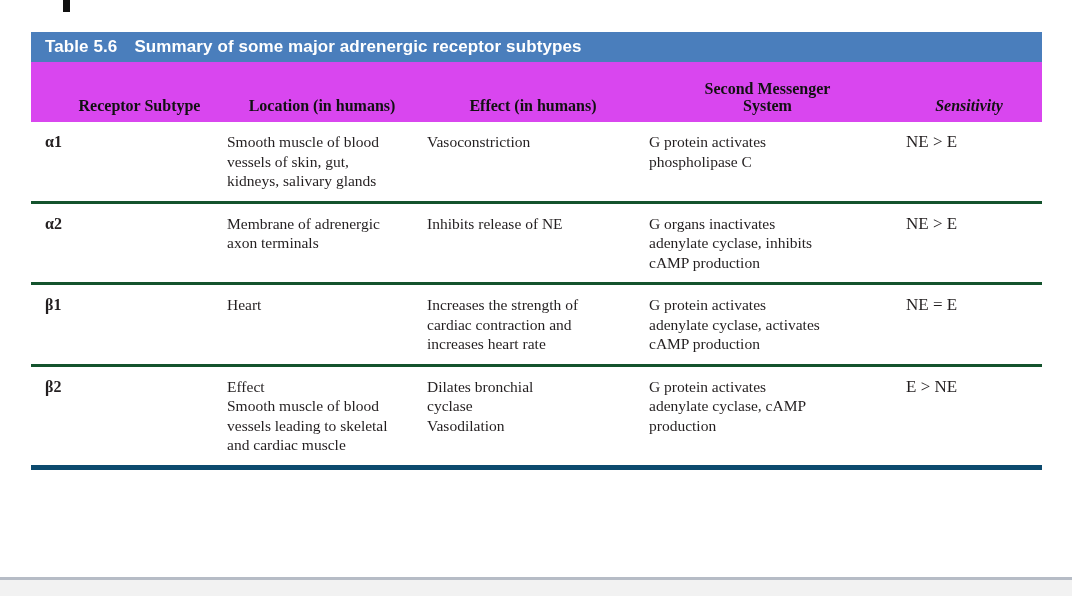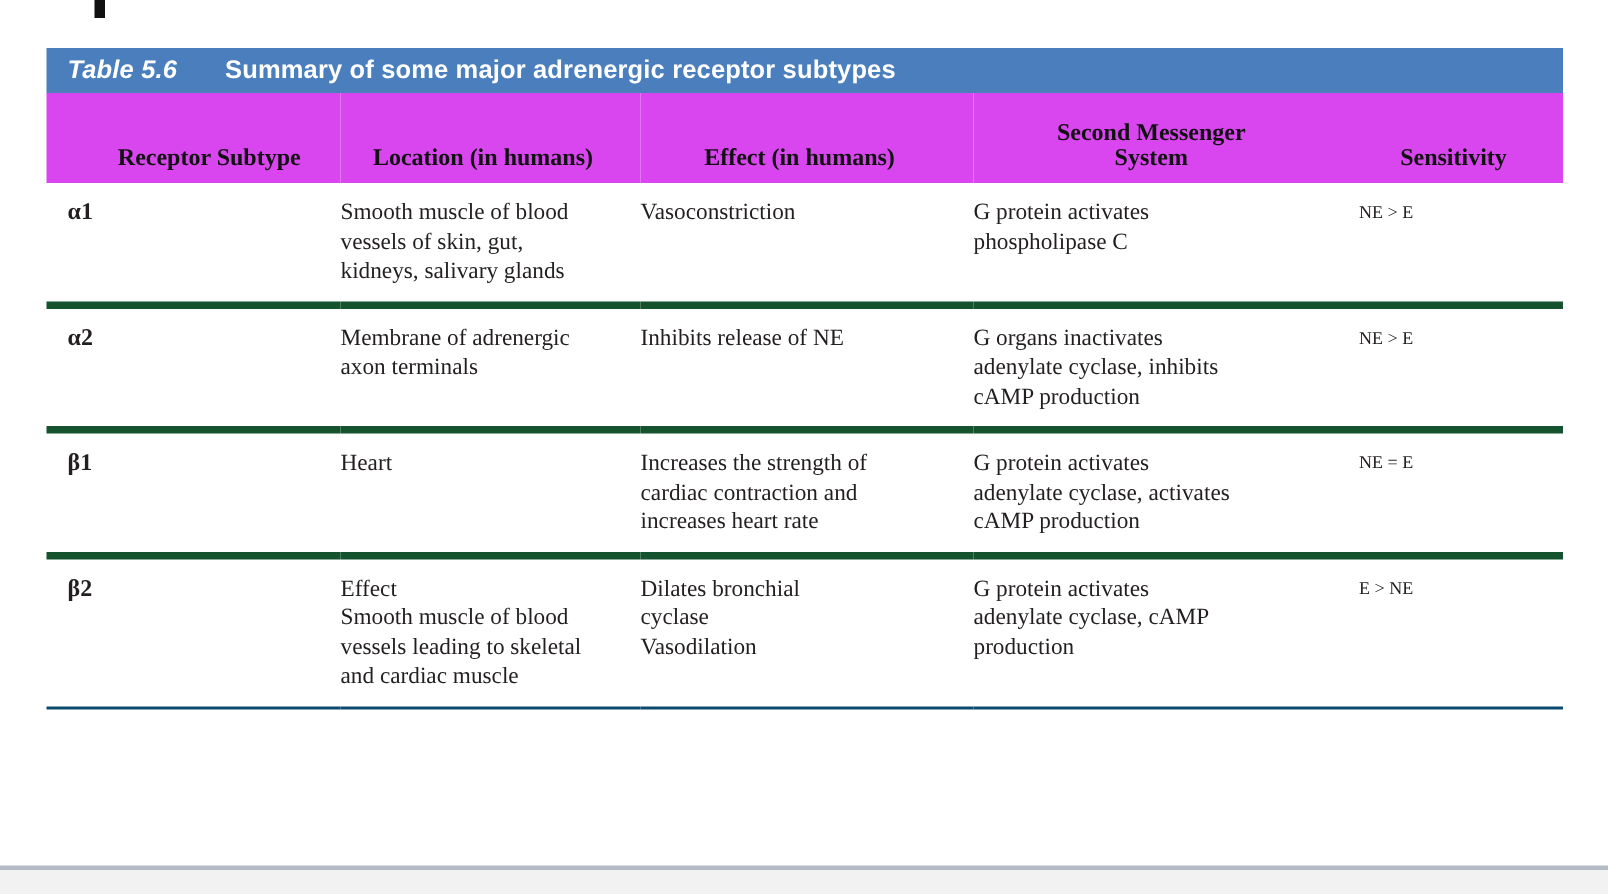--- a/index.html
+++ b/index.html
@@ -47,22 +47,21 @@
     font-family: "Liberation Sans", sans-serif;
     font-weight: bold;
     font-size: 17px;
     line-height: 30px;
     height: 30px;
     padding: 0 0 0 14px;
     white-space: nowrap;
     letter-spacing: 0.1px;
   }
   .table-title-bar .tnum {
-    margin-right: 32px;
-    font-style: italic;
+    margin-right: 17px;
   }
 
   .adren-table {
     width: 100%;
     border-collapse: collapse;
     table-layout: fixed;
   }
 
   .adren-table thead th {
     background: #d946ef;
@@ -70,43 +69,43 @@
     font-family: "Liberation Serif", serif;
     font-weight: bold;
     font-size: 16px;
     text-align: center;
     vertical-align: bottom;
     padding: 8px 10px 8px 0;
     height: 44px;
     line-height: 17px;
   }
   .adren-table thead th.c0 { padding-left: 31px; }
-  .adren-table thead th.c4 { padding-left: 10px; }
+  .adren-table thead th.c4 { padding-left: 10px; font-style: italic; }
 
   .adren-table tbody td {
     font-family: "Liberation Serif", serif;
     font-size: 15.5px;
     color: #231f20;
     vertical-align: top;
     padding: 10px 10px 10px 0;
     line-height: 19.5px;
-    border-bottom: 5px solid #14532d;
+    border-bottom: 3px solid #14532d;
     background: #ffffff;
   }
   .adren-table tbody td.c0 {
     padding-left: 14px;
     font-weight: bold;
     font-size: 16px;
   }
   .adren-table tbody td.c4 {
     padding-left: 10px;
-    font-size: 12px;
+    font-size: 17px;
   }
   .adren-table tbody tr:last-child td {
-    border-bottom: 2px solid #0c4a6e;
+    border-bottom: 5px solid #0c4a6e;
   }
 
   .col0 { width: 196px; }
   .col1 { width: 200px; }
   .col2 { width: 222px; }
   .col3 { width: 247px; }
   .col4 { width: 146px; }
 
   .cell-line { display: block; }
 

